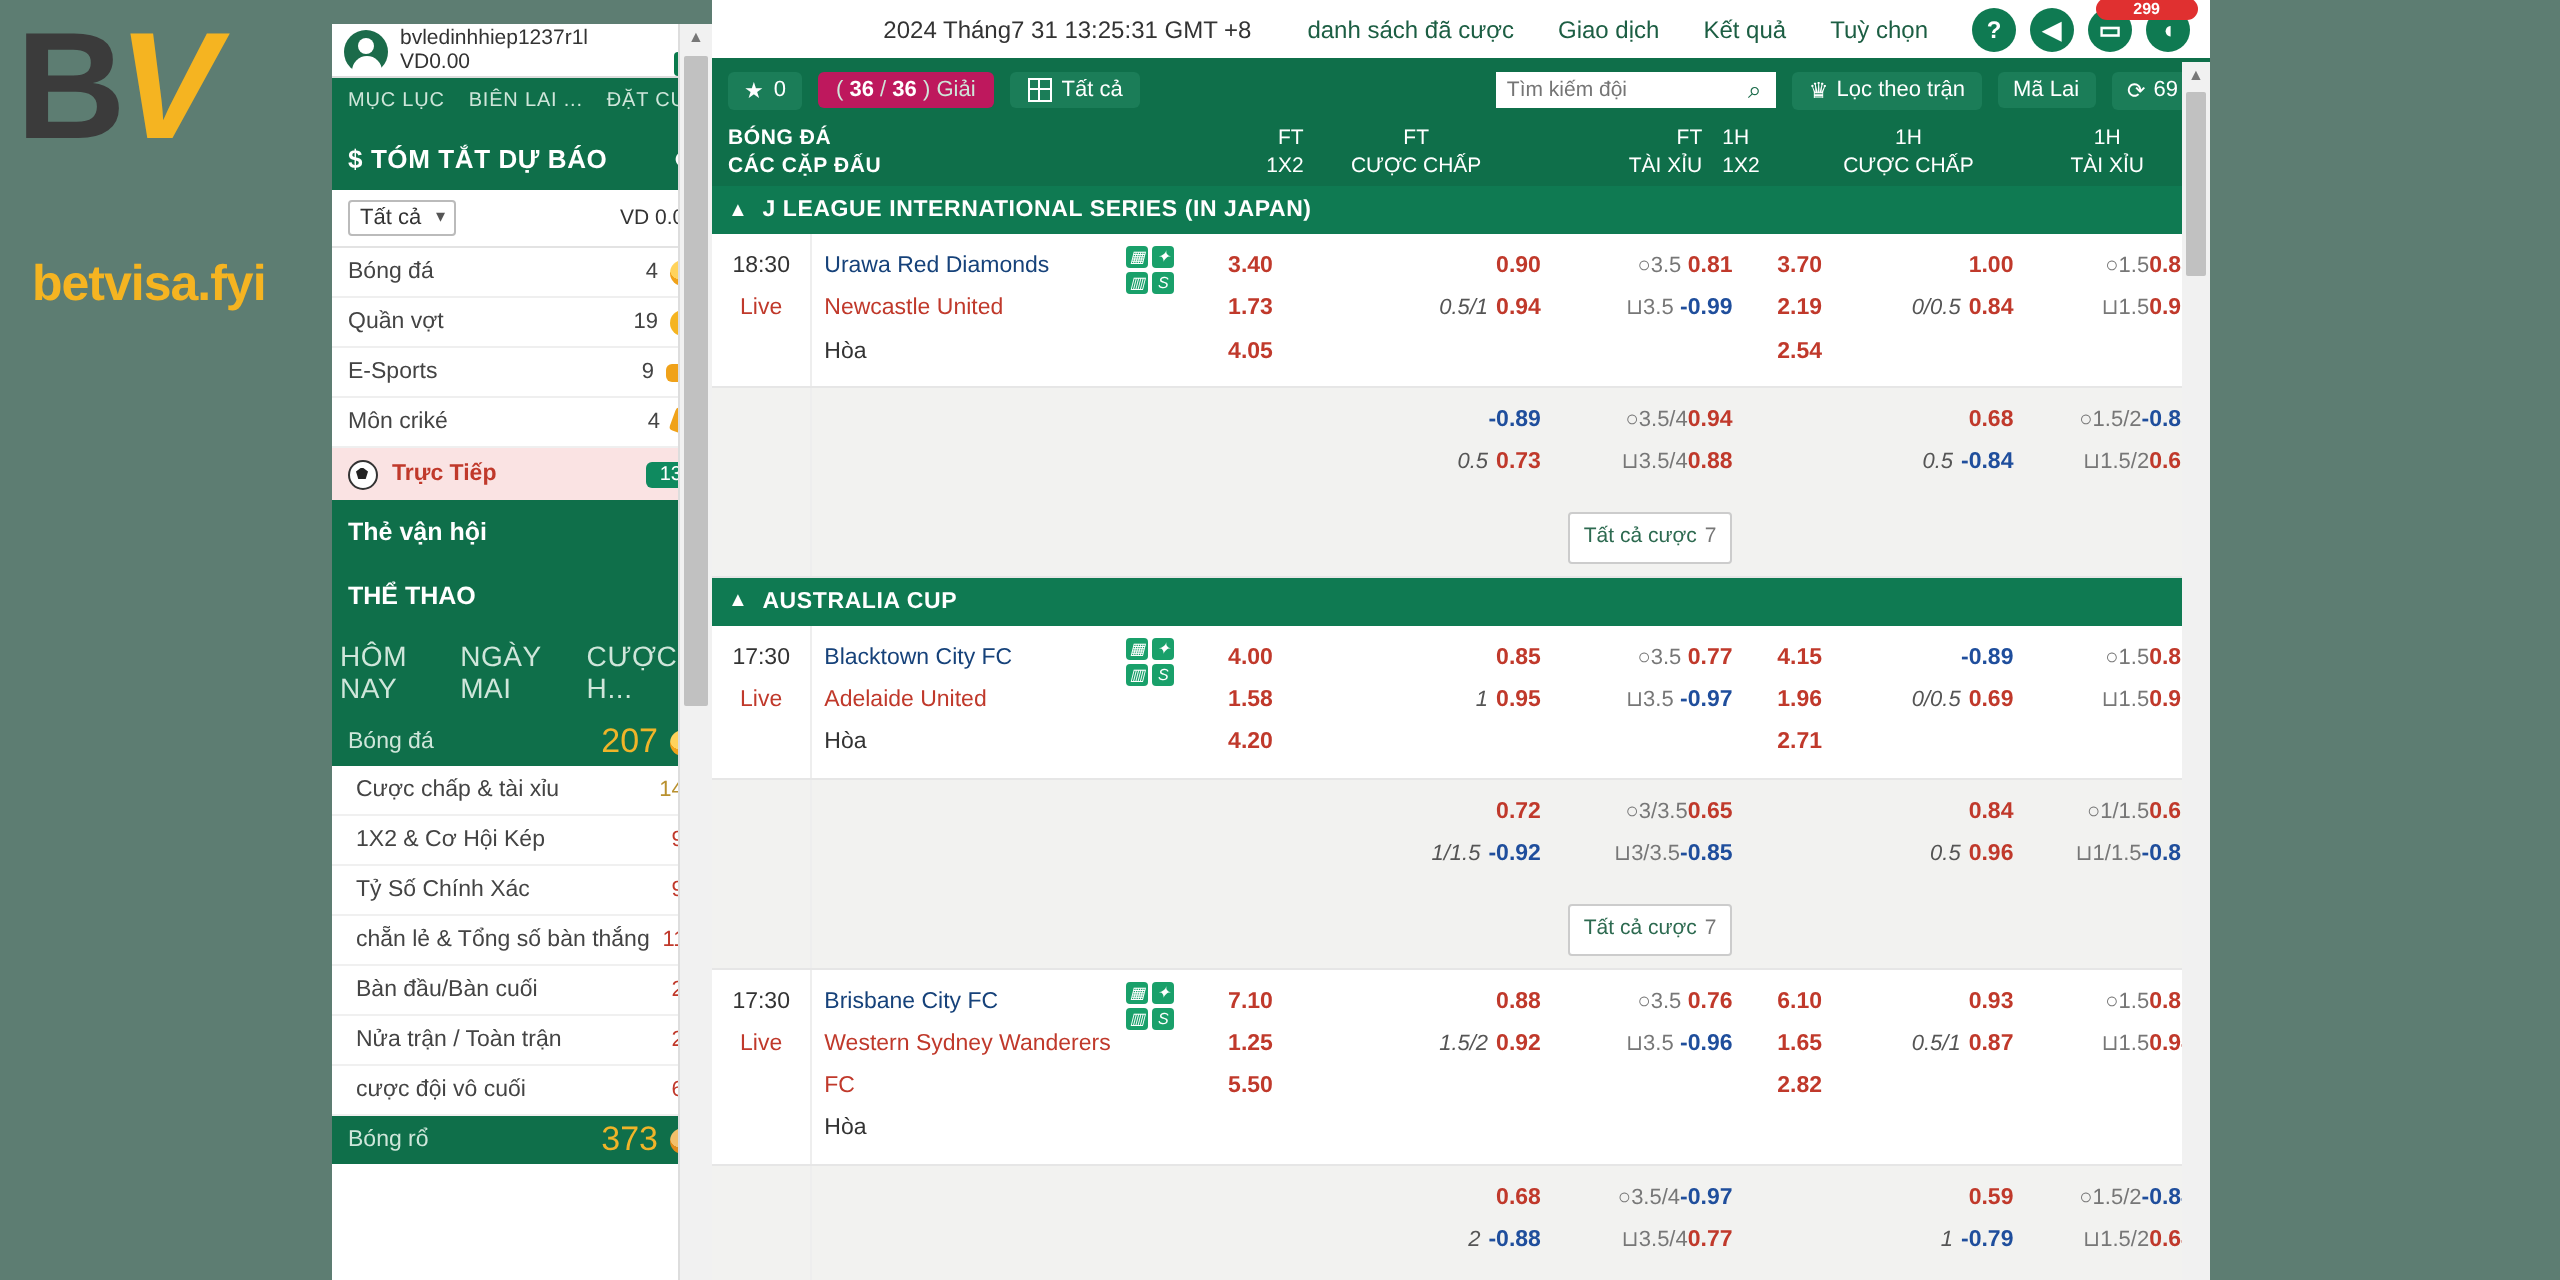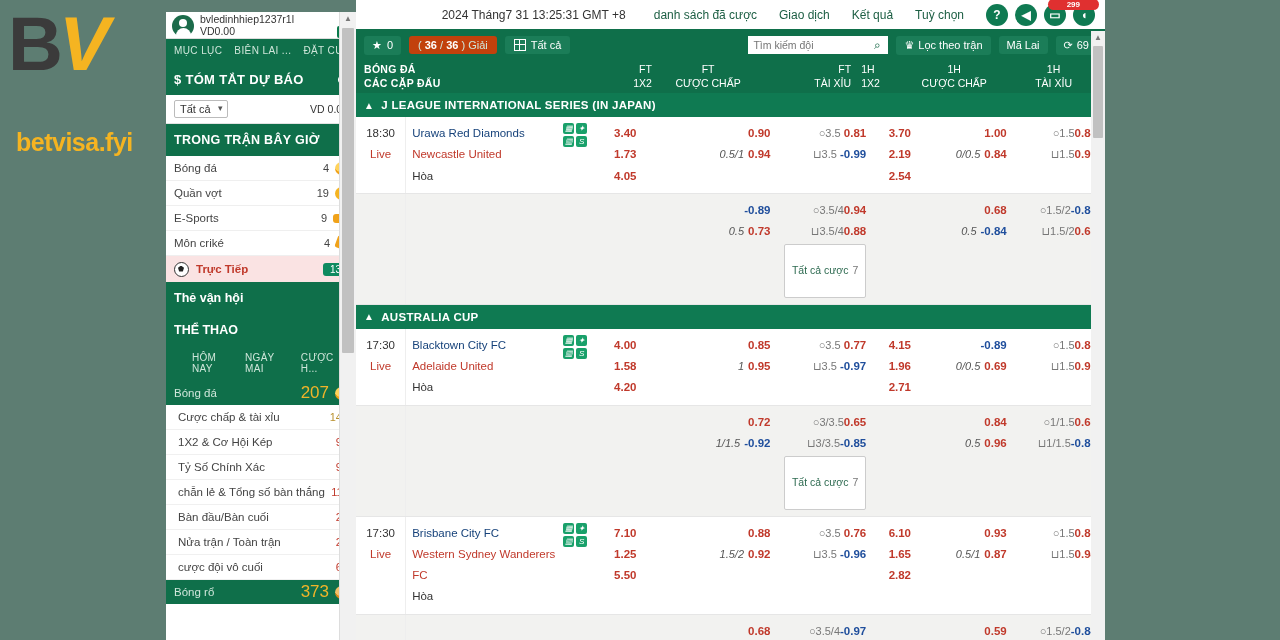--- a/index.html
+++ b/index.html
@@ -57,21 +57,21 @@
   .live-item{display:flex;align-items:center;justify-content:space-between;background:#fae3e3;padding:6px 8px;height:26px;box-sizing:border-box;}
   .live-item .l{display:flex;align-items:center;gap:7px;}
   .live-ball{width:13px;height:13px;border-radius:50%;background:#fff;border:1px solid #333;position:relative;}
   .live-ball::after{content:"";position:absolute;left:3px;top:3px;width:6px;height:6px;background:#222;clip-path:polygon(50% 0,100% 38%,81% 100%,19% 100%,0 38%);}
   .live-lbl{color:#c0392b;font-weight:bold;font-size:11.5px;}
   .live-badge{background:#0f8a5f;color:#fff;font-size:10px;border-radius:3px;padding:1px 7px;}
 
   .grp-hdr{background:#0f6f4a;color:#fff;font-weight:bold;font-size:12.5px;padding:9px 8px;display:flex;align-items:center;justify-content:space-between;}
   .grp-hdr .car{font-size:9px;color:#cfe6da;}
 
-  .tabs3{display:flex;gap:10px;background:#0f6f4a;color:#cfe6da;font-size:10px;padding:6px 8px 7px 26px;letter-spacing:.3px;}
+  .tabs3{display:flex;gap:10px;background:#0f6f4a;color:#cfe6da;font-size:14px;padding:6px 8px 7px 4px;letter-spacing:.3px;}
 
   .grn-item{display:flex;align-items:center;justify-content:space-between;background:#0f6f4a;color:#cfe6da;font-size:11.5px;padding:6px 8px;height:24px;box-sizing:border-box;}
   .grn-item .r{display:flex;align-items:center;gap:6px;}
   .grn-item .cnt{color:#f0b429;font-size:17px;text-align:right;}
 
   .wh-item{display:flex;align-items:center;justify-content:space-between;background:#fff;color:#444;font-size:11.5px;padding:5px 8px 5px 12px;border-bottom:1px solid #f0f0f0;height:25px;box-sizing:border-box;}
   .wh-item .cnt{color:#b9912f;font-size:11px;}
   .wh-item.redc .cnt{color:#c0392b;}
 
   .sb-scroll{position:absolute;right:0;top:0;width:16px;height:640px;background:#f1f1f1;border-left:1px solid #ddd;}
@@ -83,21 +83,21 @@
 
   .topbar{height:31px;background:#fff;display:flex;align-items:center;justify-content:flex-end;gap:22px;padding-right:10px;border-bottom:2px solid #0f6f4a;box-sizing:border-box;}
   .topbar .tb-time{font-size:12px;color:#333;margin-right:6px;}
   .topbar a{font-size:12px;color:#1c5e43;text-decoration:none;}
   .tb-icons{display:flex;gap:7px;align-items:center;position:relative;}
   .cir{width:22px;height:22px;border-radius:50%;background:#0f7a52;color:#fff;font-size:12px;display:flex;align-items:center;justify-content:center;font-weight:bold;}
   .badge299{position:absolute;right:-4px;top:-5px;background:#e03030;color:#fff;font-size:8px;border-radius:9px;padding:1px 19px;line-height:1.2;}
 
   .filterbar{height:28px;background:#0f6f4a;display:flex;align-items:center;gap:8px;padding:0 8px;box-sizing:border-box;}
   .fb-star{display:flex;align-items:center;gap:5px;background:#1b7d58;border-radius:3px;padding:3px 8px;color:#fff;font-size:11px;}
-  .fb-chip{background:#c2410c;border-radius:3px;padding:3px 9px;color:#cfe6da;font-size:11px;}
+  .fb-chip{background:#be185d;border-radius:3px;padding:3px 9px;color:#cfe6da;font-size:11px;}
   .fb-chip b{color:#fff;}
   .fb-all{background:#1b7d58;border-radius:3px;padding:3px 9px;color:#fff;font-size:11px;display:flex;align-items:center;gap:5px;}
   .grid-ico{display:inline-block;width:10px;height:10px;border:1px solid #fff;position:relative;}
   .grid-ico::before{content:"";position:absolute;left:4px;top:0;width:1px;height:10px;background:#fff;}
   .grid-ico::after{content:"";position:absolute;top:4px;left:0;height:1px;width:10px;background:#fff;}
   .fb-spacer{flex:1;}
   .search-wrap{display:flex;align-items:center;}
   .search-in{width:118px;height:18px;border:none;background:#fff;font-size:10.5px;color:#555;padding:0 5px;box-sizing:border-box;outline:none;}
   .search-btn{width:22px;height:18px;background:#fff;display:flex;align-items:center;justify-content:center;color:#1b6b4a;font-size:12px;}
   .fb-btn{background:#1b7d58;border-radius:3px;padding:3px 8px;color:#fff;font-size:11px;display:flex;align-items:center;gap:4px;}
@@ -133,21 +133,21 @@
   .o-ftch{width:110px;}
   .o-ftou{width:95px;}
   .o-h1x2{width:45px;font-weight:bold;color:#c0392b;padding-right:4px;box-sizing:border-box;}
   .o-hch{width:105px;padding-right:8px;box-sizing:border-box;}
   .o-hou{width:95px;padding-right:8px;box-sizing:border-box;}
   .hc{color:#555;font-size:11px;margin-right:4px;font-style:italic;}
   .pos{color:#c0392b;font-weight:bold;}
   .neg{color:#1f4e9c;font-weight:bold;}
   .ou{color:#777;font-size:11px;}
   .ln{white-space:nowrap;}
-  .allbets{display:inline-block;border:1px solid #ccc;background:#fff;color:#2d6a50;font-size:10.5px;padding:16px 7px;border-radius:2px;margin-top:2px;}
+  .allbets{display:inline-block;border:1px solid #ccc;background:#fff;color:#2d6a50;font-size:10.5px;padding:2px 7px;border-radius:2px;margin-top:14px;}
   .allbets .n{color:#777;margin-left:4px;}
 
   .subrow{display:flex;background:#f2f2f0;border-bottom:1px solid #e6e6e6;}
   .subrow .m-time{border-right:1px solid #eee;}
 
   .main-scroll{position:absolute;right:0;top:31px;width:14px;height:609px;background:#f1f1f1;}
   .ms-arrow{width:14px;height:13px;text-align:center;font-size:8px;color:#777;line-height:13px;}
   .ms-thumb{position:absolute;left:2px;top:15px;width:10px;height:92px;background:#c1c1c1;border-radius:1px;}
 </style>
 </head>
@@ -181,21 +181,20 @@
     <div class="sec-hdr">
       <span>$ TÓM TẮT DỰ BÁO</span>
       <span class="rf">⟳</span>
     </div>
 
     <div class="filter-row">
       <div class="sel">Tất cả</div>
       <div class="filter-val">VD 0.00</div>
     </div>
 
-    <div class="inplay-hdr">TRONG TRẬN BÂY GIỜ</div>
 
     <div class="sp-item">
       <span>Bóng đá</span>
       <span class="r">
           <span class="cnt">4</span>
           <i class="ic ic-soccer"></i>
         </span>
     </div>
     <div class="sp-item">
       <span>Quần vợt</span>

